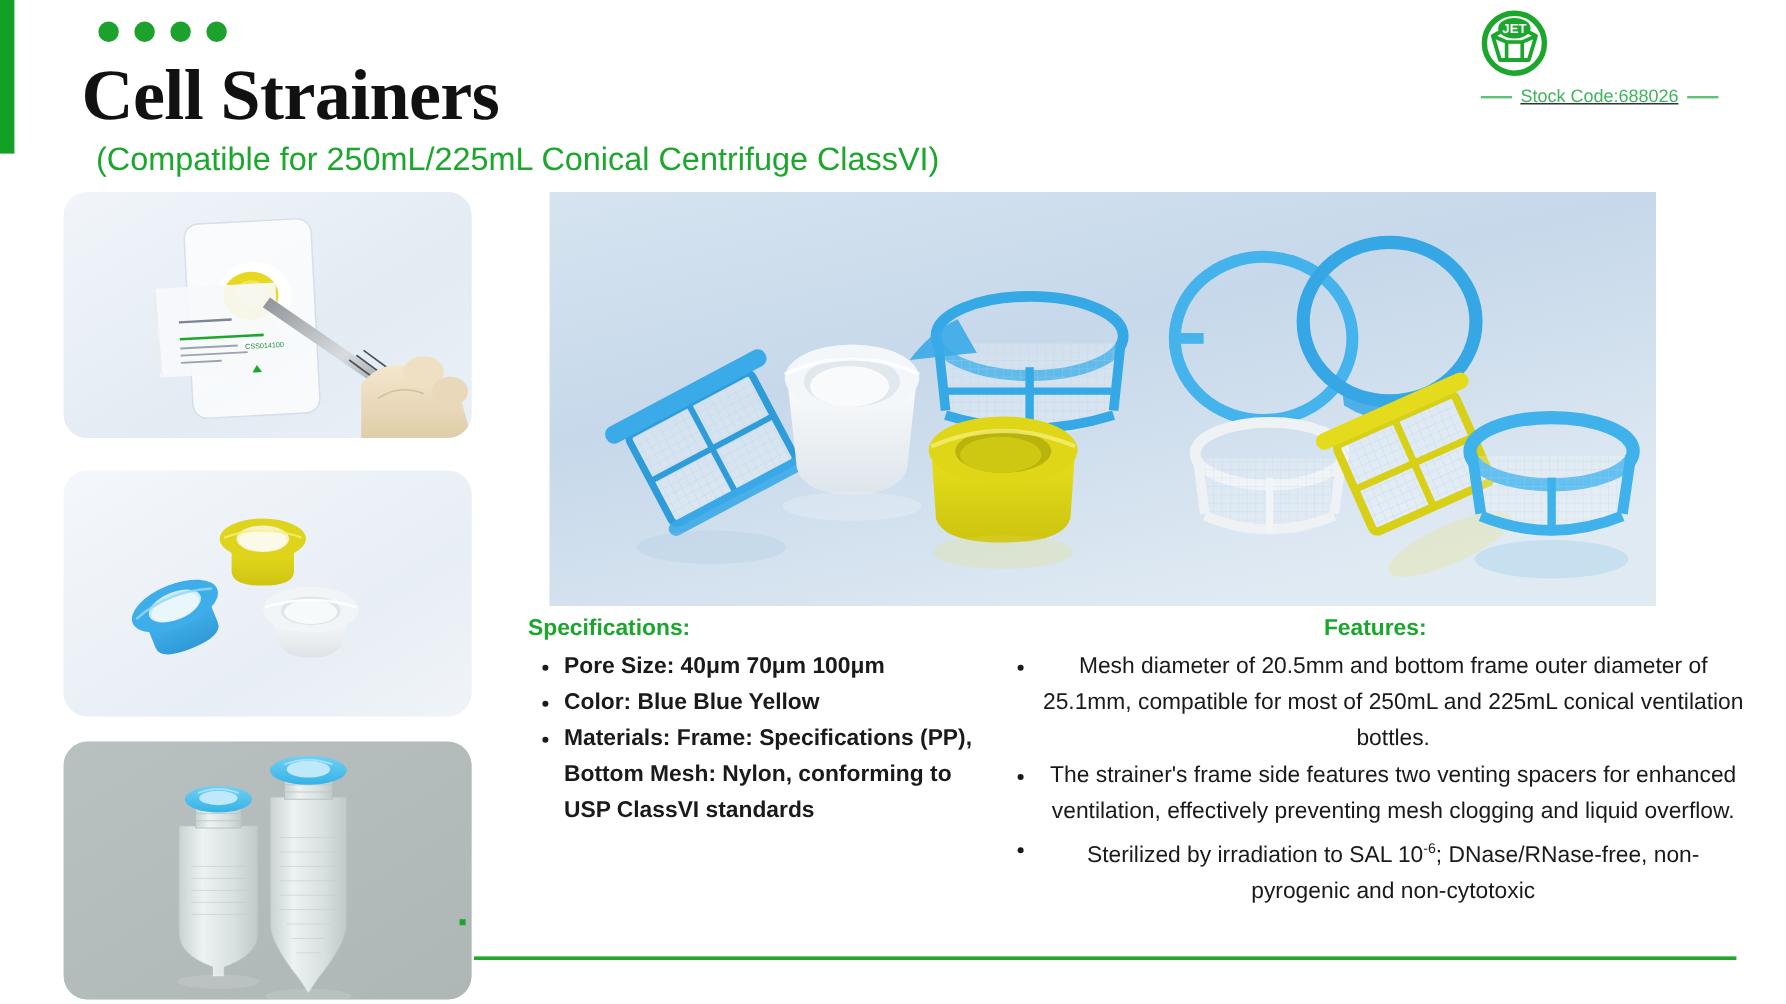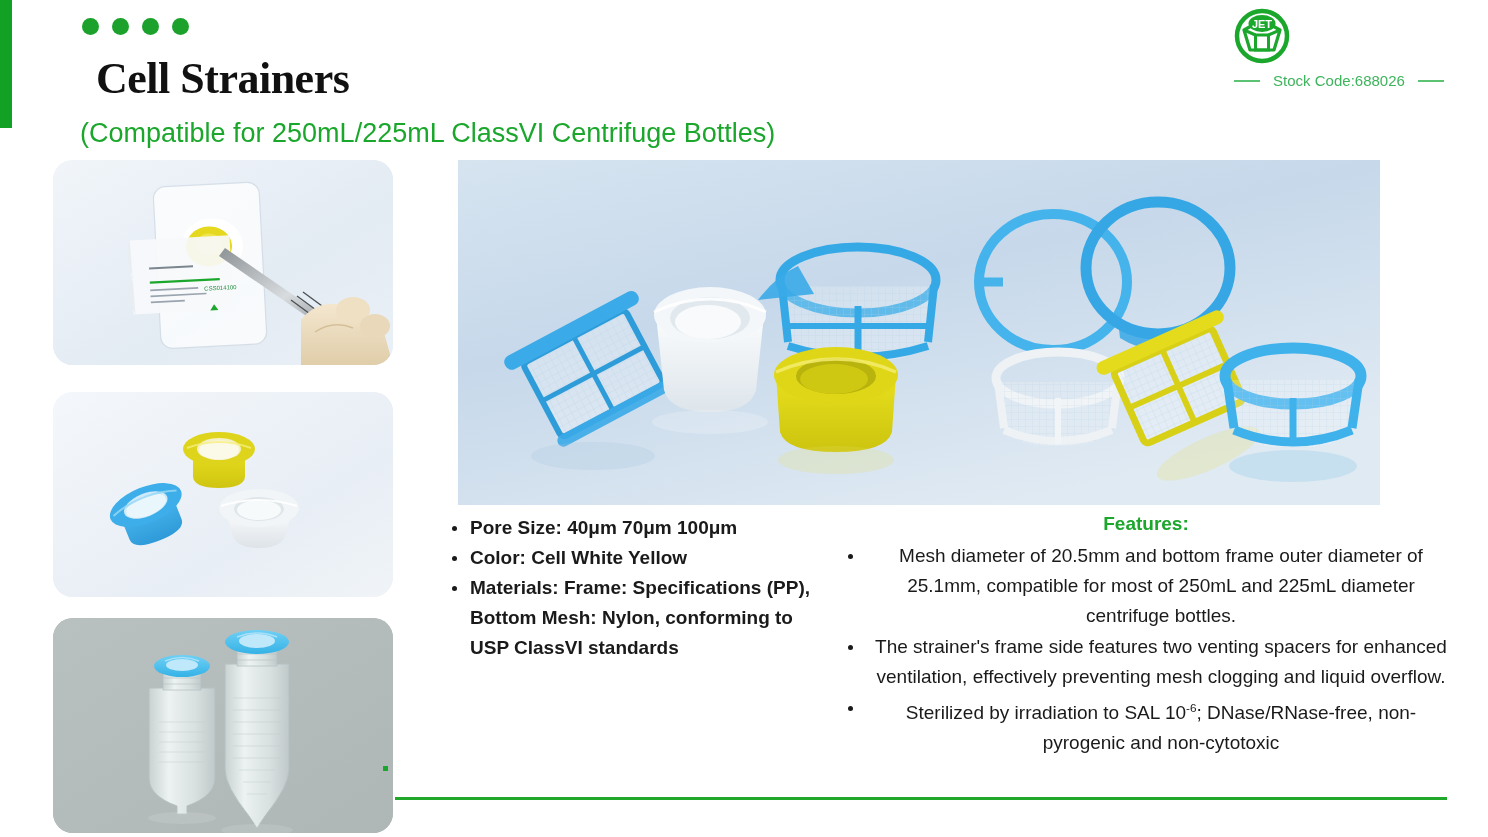--- a/index.html
+++ b/index.html
@@ -18,24 +18,24 @@
     background:#13a125;
   }
 
   
   .header { position:absolute; left:0; top:0; width:1488px; height:158px; }
 
   .dots { position:absolute; left:82px; top:18px; display:flex; gap:13px; }
   .dot { width:17px; height:17px; border-radius:50%; background:#1ba12c; }
 
   .title {
-    position:absolute; left:96px; top:46px;
+    position:absolute; left:68px; top:46px;
     font-family:"Liberation Serif", serif;
     font-weight:bold;
-    font-size:44px;
+    font-size:60px;
     line-height:66px;
     color:#111111;
     letter-spacing:-0.5px;
   }
   .subtitle {
     position:absolute; left:80px; top:116px;
     font-size:27px;
     line-height:34px;
     color:#1ba62c;
     white-space:nowrap;
@@ -47,22 +47,22 @@
   .logo-mark { width:56px; height:56px; flex:none; }
   .logo-word {
     font-size:43px; font-weight:bold; color:#1ba62c;
     letter-spacing:0.5px; line-height:46px;
     position:relative; font-family:"Liberation Sans", sans-serif;
   }
   .logo-word .reg {
     font-size:13px; vertical-align:super; font-weight:normal;
   }
   .stock-row {
-    display:flex; align-items:center; justify-content:space-between;
-    gap:7px; margin-top:8px;
+    display:flex; align-items:center; justify-content:flex-start;
+    gap:7px; margin-top:8px;text-decoration:underline;
   }
   .stock-dash { width:26px; height:2px; background:#5cc274; flex:none; }
   .stock-text { font-size:15px; color:#3eb45c; white-space:nowrap; }
 
   
   .thumb {
     position:absolute; left:53px; width:340px;
     border-radius:20px; overflow:hidden;
   }
   #thumb-1 { top:160px; height:205px; background:linear-gradient(150deg,#eef3f8 0%,#e2eaf2 55%,#e9eff6 100%); }
@@ -120,21 +120,21 @@
 <div class="header">
 
   <div class="dots">
     <span class="dot"></span>
     <span class="dot"></span>
     <span class="dot"></span>
     <span class="dot"></span>
   </div>
 
   <div class="title">Cell Strainers</div>
-  <div class="subtitle">(Compatible for 250mL/225mL ClassVI Centrifuge Bottles)</div>
+  <div class="subtitle">(Compatible for 250mL/225mL Conical Centrifuge ClassVI)</div>
 
   <div class="logo-block">
     <div class="logo-row">
       <span class="logo-mark">
         <svg viewBox="0 0 56 56" xmlns="http://www.w3.org/2000/svg">
           <circle cx="28" cy="28" r="25" fill="none" stroke="#1ba62c" stroke-width="4.5"></circle>
           <path d="M10 22 L28 12 L46 22 L40 42 L16 42 Z" fill="none" stroke="#1ba62c" stroke-width="3.2" stroke-linejoin="round"></path>
           <rect x="21.5" y="27" width="13" height="15" fill="none" stroke="#1ba62c" stroke-width="3"></rect>
           <path d="M10 22 L21.5 27 M46 22 L34.5 27" stroke="#1ba62c" stroke-width="3"></path>
           <ellipse cx="28" cy="15.5" rx="13.5" ry="8.5" fill="#1ba62c"></ellipse>
@@ -415,29 +415,30 @@
       <line x1="835" y1="238" x2="835" y2="286" stroke="#3fb2ec" stroke-width="7"></line>
       <ellipse cx="835" cy="306" rx="64" ry="16" fill="#8fc9e8" opacity="0.3"></ellipse>
     </g>
 
     <ellipse cx="252" cy="262" rx="58" ry="12" fill="#ffffff" opacity="0.2"></ellipse>
     <ellipse cx="135" cy="296" rx="62" ry="14" fill="#9fc4df" opacity="0.22"></ellipse>
   </svg>
 </div>
 
 <div class="spec-col">
+  <div class="col-head">Specifications:</div>
   <ul class="blist">
     <li>Pore Size: 40μm  70μm  100μm</li>
-    <li>Color: Cell  White  Yellow</li>
+    <li>Color: Blue  Blue  Yellow</li>
     <li>Materials: Frame: Specifications (PP), Bottom Mesh: Nylon, conforming to USP ClassVI standards</li>
   </ul>
 </div>
 
 <div class="feat-col">
   <div class="col-head">Features:</div>
   <ul class="blist">
-    <li>Mesh diameter of 20.5mm and bottom frame outer diameter of 25.1mm, compatible for most of 250mL and 225mL diameter centrifuge bottles.</li>
+    <li>Mesh diameter of 20.5mm and bottom frame outer diameter of 25.1mm, compatible for most of 250mL and 225mL conical ventilation bottles.</li>
     <li>The strainer's frame side features two venting spacers for enhanced ventilation, effectively preventing mesh clogging and liquid overflow.</li>
     <li>Sterilized by irradiation to SAL 10<sup>-6</sup>; DNase/RNase-free, non-pyrogenic and non-cytotoxic</li>
   </ul>
 </div>
 
 <div class="bottom-rule"></div>
 
 </body></html>

